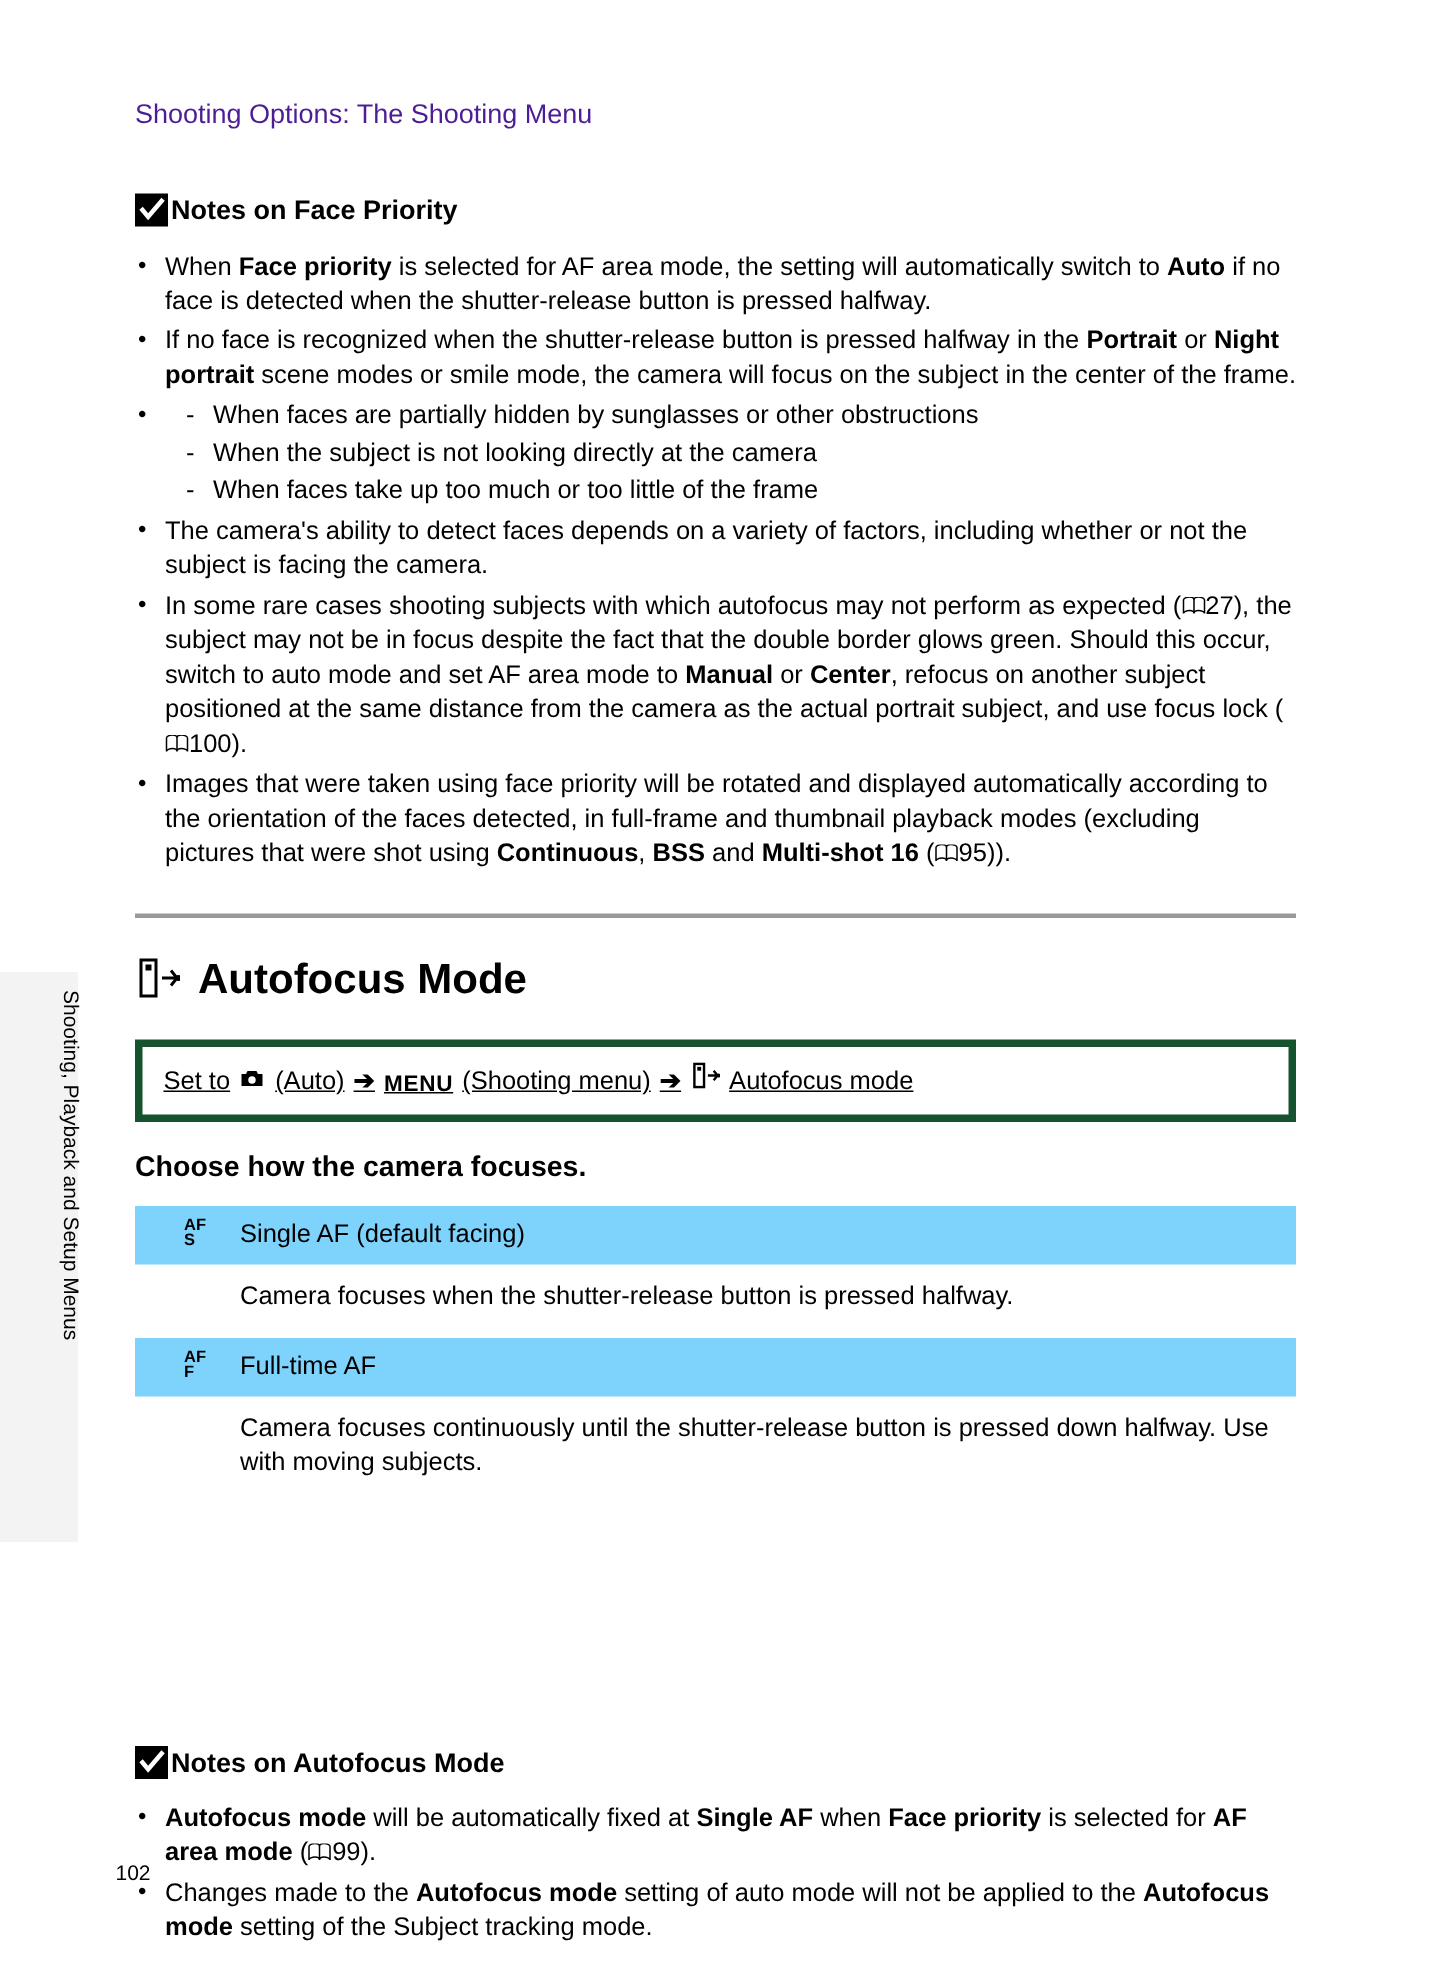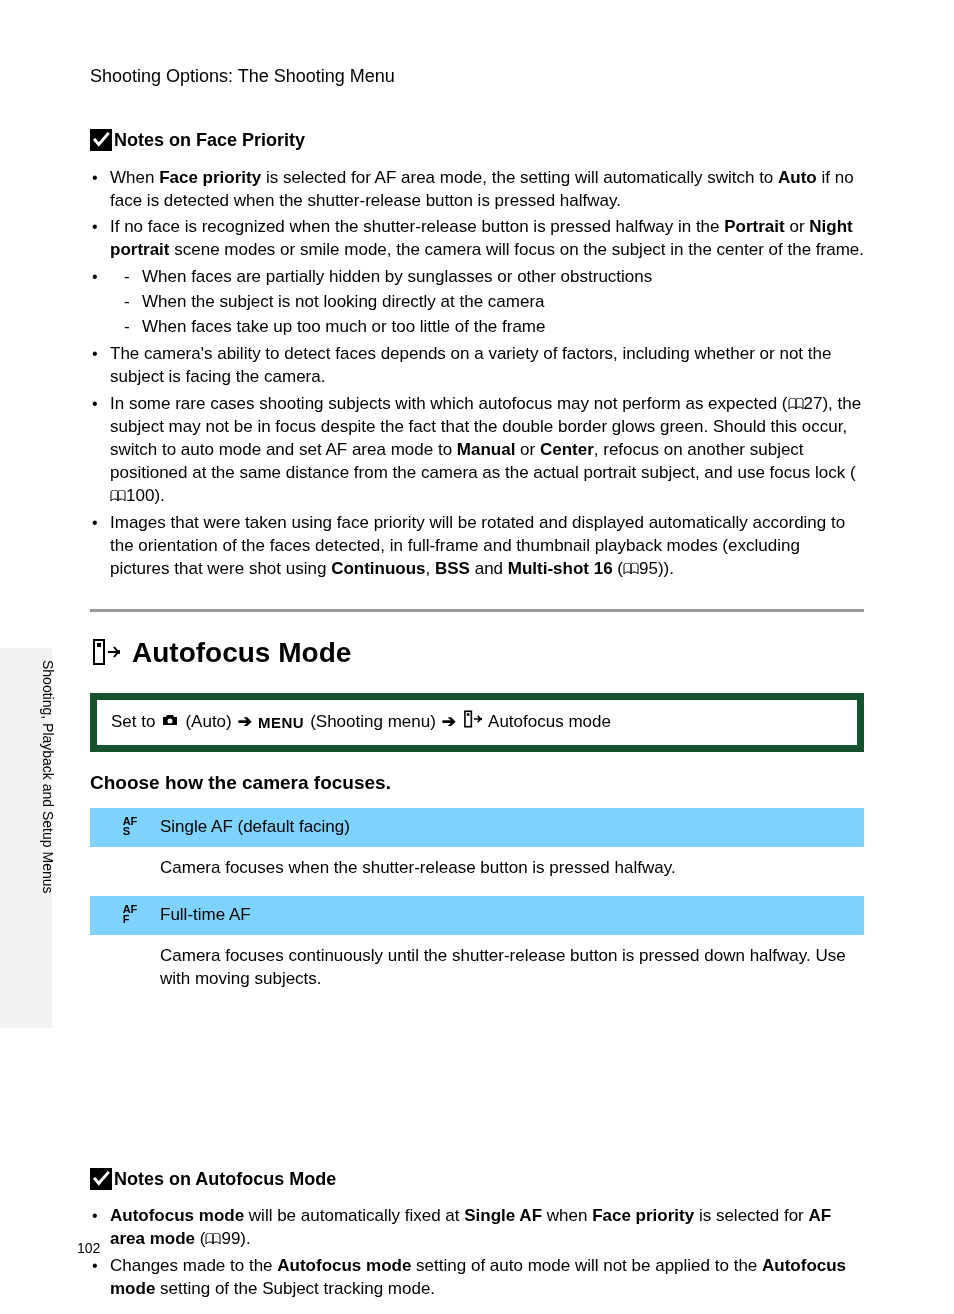--- a/index.html
+++ b/index.html
@@ -13,21 +13,21 @@
     font-family: "Helvetica Neue", Arial, sans-serif;
     color: #000;
     line-height: 1.35;
     padding: 64px 90px 60px 64px;
   }
   .page-header {
     font-size: 18px;
     font-weight: 400;
     margin-left: 26px;
     margin-bottom: 40px;
-    color: #000000;
+    color: #4c1d95;
   }
   .side-tab {
     position: absolute;
     left: -4px;
     top: 648px;
     width: 56px;
     height: 380px;
     background: #f3f3f3;
   }
   .side-tab-label {
@@ -101,28 +101,29 @@
   .section-head {
     display: flex;
     align-items: center;
     gap: 12px;
     margin-left: 26px;
     margin-bottom: 22px;
   }
   .section-head-icon { width: 30px; height: 28px; }
   .section-head h2 { font-size: 28px; font-weight: 700; }
   .path-box {
-    border: 7px solid #14532d;
+    border: 5px solid #14532d;
     margin-left: 26px;
     padding: 10px 14px;
     font-size: 17px;
     display: flex;
     flex-wrap: wrap;
-    align-items: center;
+    align-items: flex-end;
     gap: 6px;
+    text-decoration: underline;
   }
   .arrow { font-weight: 700; }
   .camera-icon, .af-mode-icon { display:inline-block; vertical-align:-3px; }
   .menu-word { font-family: Arial, sans-serif; font-weight: 700; letter-spacing: 0.5px; font-size: 15px; }
   .intro-line { margin: 18px 0 12px 26px; font-size: 19px; font-weight: bold; }
   .opt-table { margin-left: 26px; }
   .opt-row-head {
     background: #7dd3fc;
     display: grid;
     grid-template-columns: 60px 1fr;

